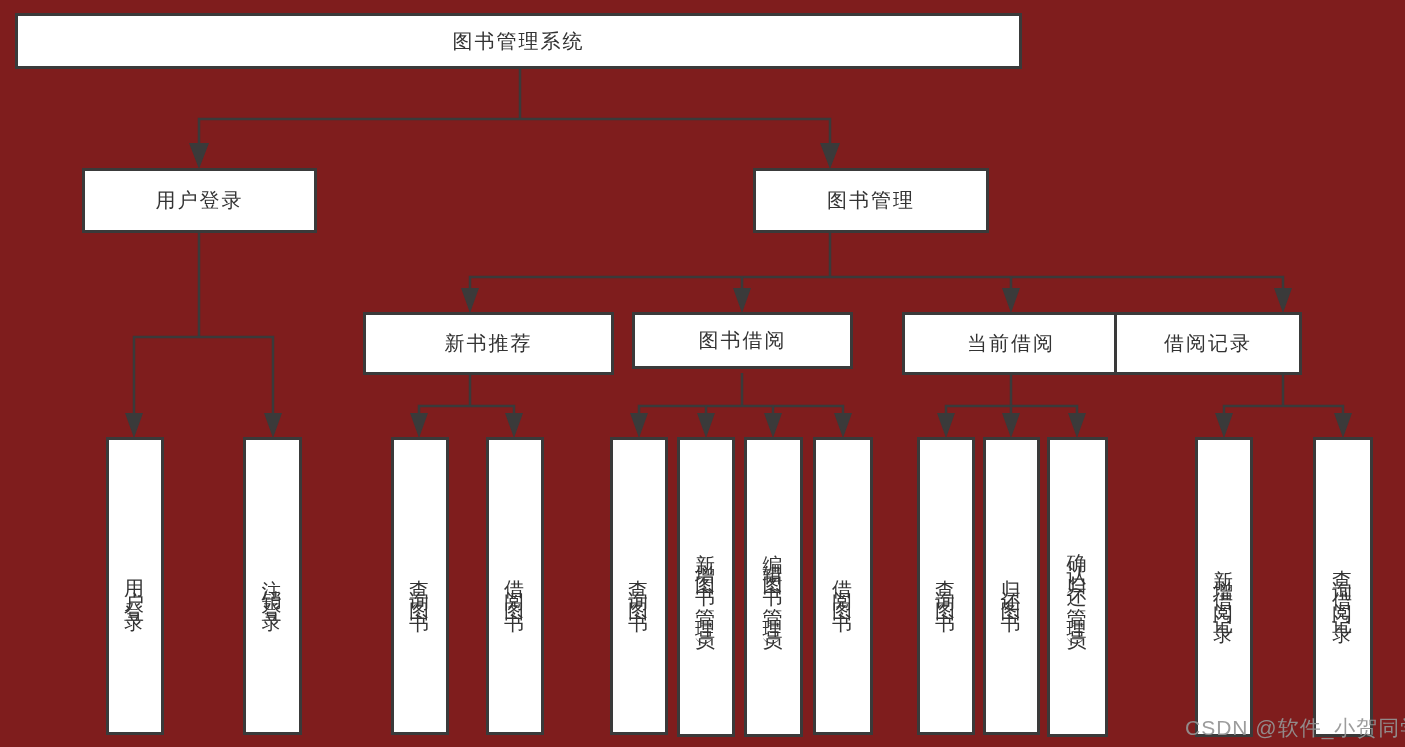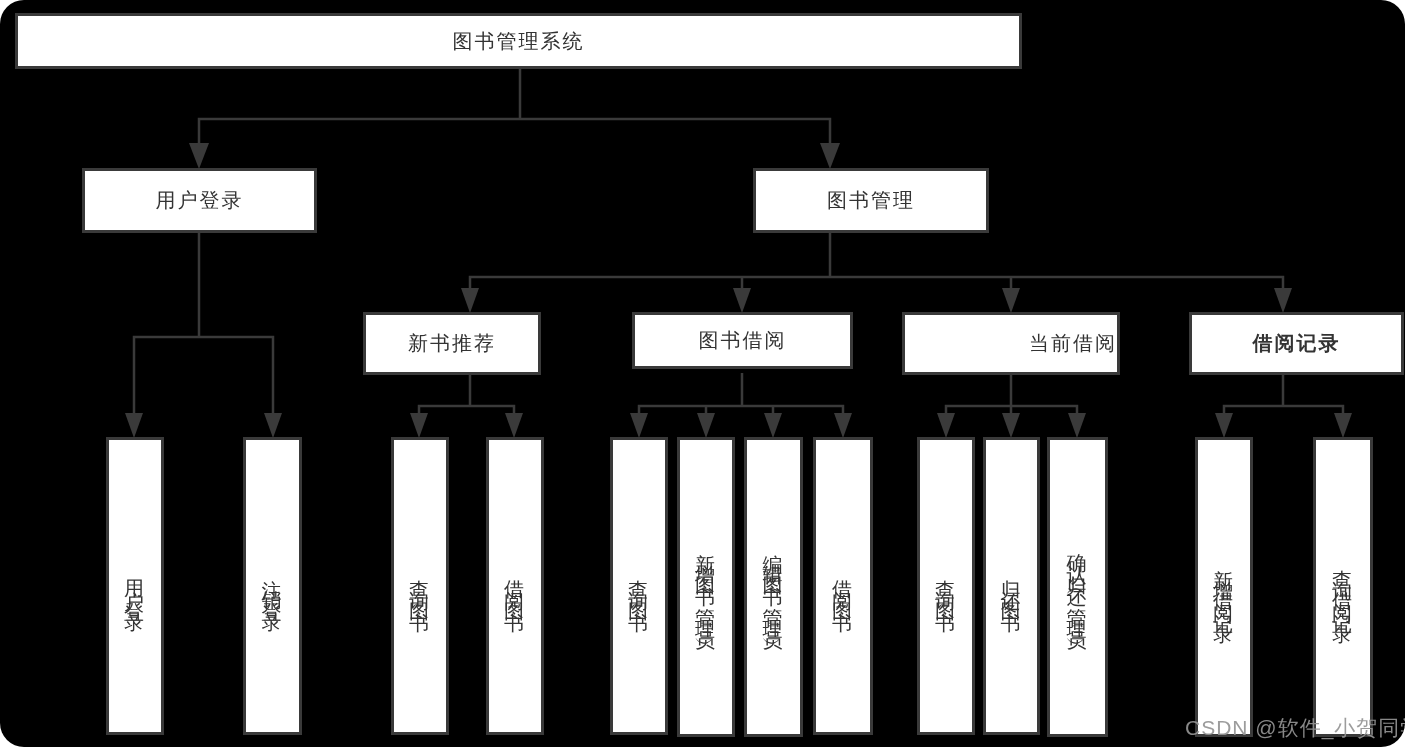--- a/index.html
+++ b/index.html
@@ -4,25 +4,24 @@
 <style>
   html, body {
     margin: 0;
     padding: 0;
     background: #ffffff;
   }
   .stage {
     position: relative;
     width: 1405px;
     height: 747px;
-    background: #000000;
+    background: #7f1d1d;
     overflow: hidden;
     font-family: "Liberation Sans", "DejaVu Sans", sans-serif;
     color: #333333;
-    border-radius: 24px;
   }
   .connectors {
     position: absolute;
     left: 0;
     top: 0;
     z-index: 1;
   }
   .box {
     position: absolute;
     box-sizing: border-box;
@@ -118,30 +117,30 @@
     <span>图书管理系统</span>
   </div>
 
   <div class="box" style="left:82px; top:168px; width:235px; height:65px;">
     <span>用户登录</span>
   </div>
   <div class="box" style="left:753px; top:168px; width:236px; height:65px;">
     <span>图书管理</span>
   </div>
 
-  <div class="box" style="left:363px; top:312px; width:178px; height:63px;">
+  <div class="box" style="left:363px; top:312px; width:251px; height:63px;">
     <span>新书推荐</span>
   </div>
   <div class="box" style="left:632px; top:312px; width:221px; height:57px;">
     <span>图书借阅</span>
   </div>
-  <div class="box" style="left:902px; top:312px; width:218px; height:63px;justify-content:flex-end;">
+  <div class="box" style="left:902px; top:312px; width:218px; height:63px;">
     <span>当前借阅</span>
   </div>
-  <div class="box" style="left:1189px; top:312px; width:215px; height:63px;font-weight:bold;">
+  <div class="box" style="left:1114px; top:312px; width:188px; height:63px;">
     <span>借阅记录</span>
   </div>
 
   <div class="box v" style="left:106px; top:437px; width:58px; height:298px;">
     <span>用户登录</span>
   </div>
   <div class="box v" style="left:243px; top:437px; width:59px; height:298px;">
     <span>注销登录</span>
   </div>
 

